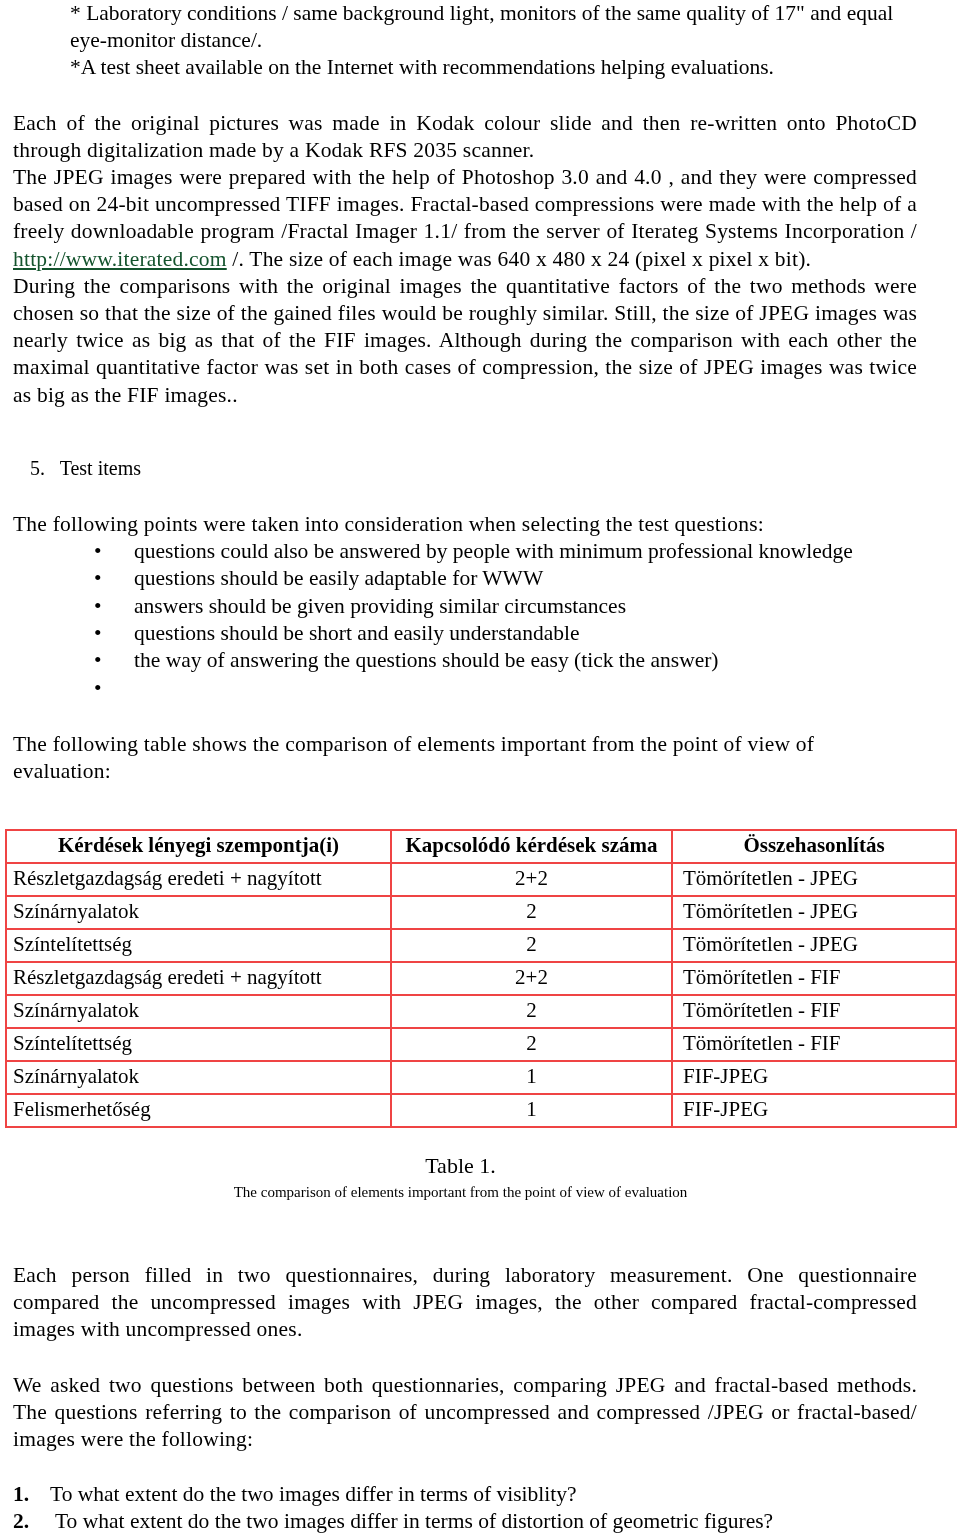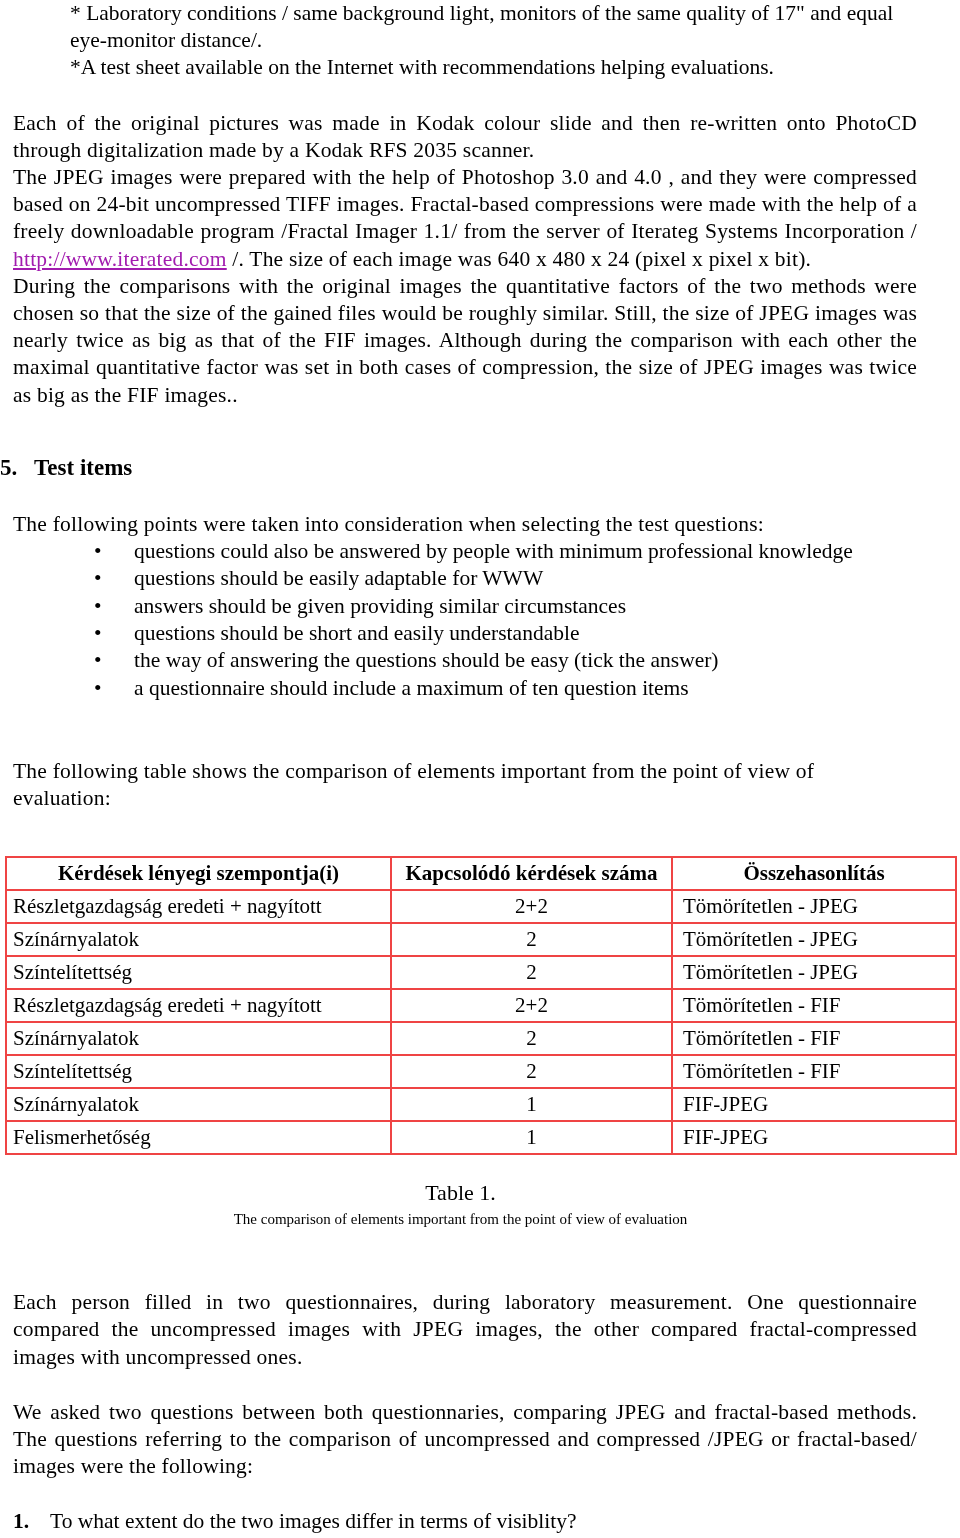--- a/index.html
+++ b/index.html
@@ -46,24 +46,24 @@
     text-align: left;
   }
   .starred .l2 { padding-left: 0; }
 
   .gap-lg { height: 28px; }
   .gap-md { height: 16px; }
   .gap-sm { height: 8px; }
 
   
   .section-heading {
-    font-size: 23px;
-    font-weight: bold;
+    font-size: 20px;
+    font-weight: normal;
     line-height: 30px;
-    padding-left: 0;
+    padding-left: 30px;
     margin: 0;
     white-space: pre;
   }
 
   
   ul.bullets {
     list-style: none;
     margin: 0;
     padding: 0;
   }
@@ -146,21 +146,21 @@
   ol.qlist li .qnum {
     position: absolute;
     left: 13px;
     top: 0;
     font-weight: bold;
     font-size: 21.5px;
     line-height: 27.3px;
   }
 
   a.inline-link, .inline-link {
-    color: #a21caf;
+    color: #14532d;
     text-decoration: underline;
   }
 </style>
 </head>
 <body>
 
 <div class="page">
 
   <div class="starred">
     <div>* Laboratory conditions / same background light, monitors of the same quality of 17" and equal</div>
@@ -184,21 +184,21 @@
   <div class="gap-lg"></div>
 
   <p class="para para-nojust">The following points were taken into consideration when selecting the test questions:</p>
 
   <ul class="bullets">
     <li><span class="bullet-dot">•</span><span>questions could also be answered by people with minimum professional knowledge</span></li>
     <li><span class="bullet-dot">•</span><span>questions should be easily adaptable for WWW</span></li>
     <li><span class="bullet-dot">•</span><span>answers should be given providing similar circumstances</span></li>
     <li><span class="bullet-dot">•</span><span>questions should be short and easily understandable</span></li>
     <li><span class="bullet-dot">•</span><span>the way of answering the questions should be easy (tick the answer)</span></li>
-    <li><span class="bullet-dot">•</span><span>a questionnaire should include a maximum of ten question items</span></li>
+    <li><span class="bullet-dot">•</span></li>
   </ul>
 
   <div class="gap-lg"></div>
   <div class="gap-lg"></div>
 
   <p class="para para-nojust">The following table shows the comparison of elements important from the point of view of evaluation:</p>
 
   <div class="gap-lg"></div>
   <div class="gap-md"></div>
 

